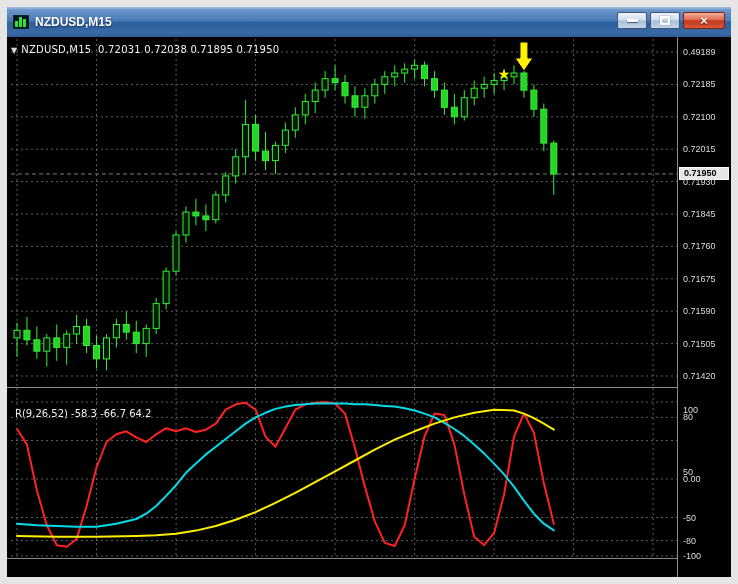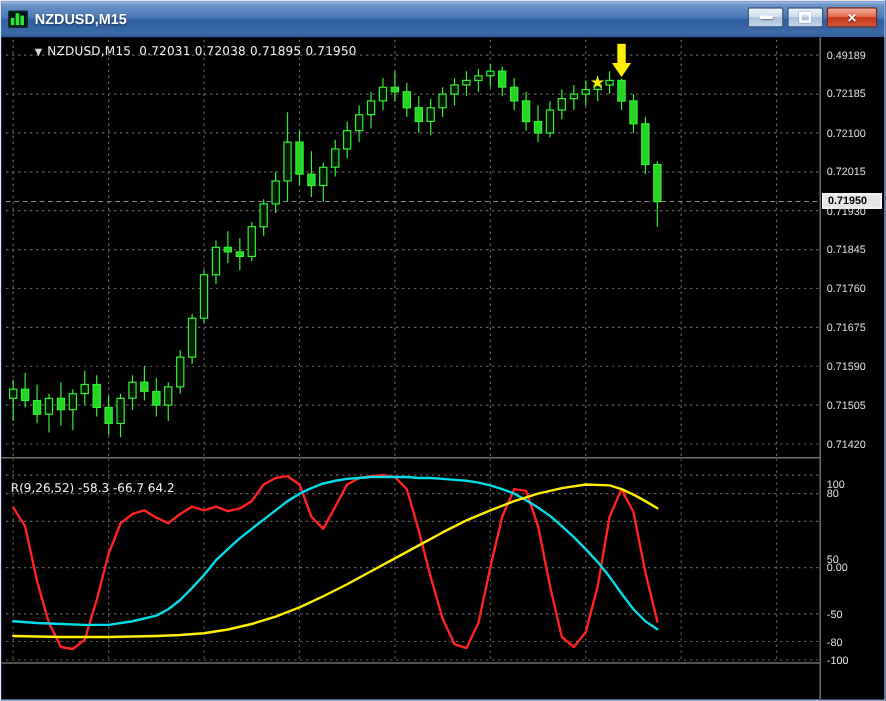--- a/index.html
+++ b/index.html
@@ -1,20 +1,20 @@
 <!DOCTYPE html>
 <html><head>
 <meta charset="utf-8">
 <style>
   html,body{margin:0;padding:0;background:#444;}
   *{box-sizing:border-box;}
   .window{
     position:relative;width:738px;height:584px;
     font-family:"Liberation Sans",sans-serif;
-    background:#1d4ed8;border:1px solid #e5e5e5;overflow:hidden;
+    background:#f97316;border:7px solid #e5e5e5;overflow:hidden;
   }
   
   .titlebar{
     position:absolute;left:0;top:0;right:0;height:30px;
     background:linear-gradient(180deg,#a8c3e2 0%,#6b95c8 10%,#4a7ab8 45%,#2e5f9f 52%,#3a6aa6 88%,#2b5a96 100%);
     display:flex;align-items:center;padding:0 6px;
   }
   .title-icon{width:16px;height:14px;background:#061326;border:1px solid #0a2a14;
     display:flex;align-items:flex-end;gap:1px;padding:1px;margin-right:6px;}
   .title-icon i{display:block;width:3px;background:#2ee52e;}
@@ -34,21 +34,21 @@
   .glyph-max{width:10px;height:9px;border:2px solid #fff;box-shadow:0 0 1px rgba(20,40,70,.7);}
   .glyph-close{color:#fff;font-size:13px;font-weight:bold;line-height:1;text-shadow:0 1px 1px rgba(60,10,0,.8);}
   
   .client{position:absolute;left:0;top:30px;right:0;bottom:0;background:#000;}
   .main-svg{position:absolute;left:4px;top:2px;}
   .ind-svg{position:absolute;left:4px;top:351px;}
   .sep{position:absolute;left:0;right:0;height:1px;background:#8a8a8a;cursor:row-resize;}
   .sep1{top:350px;}
   .sep2{top:521px;cursor:default;}
   .ohlc-line{
-    position:absolute;left:28px;top:7px;color:#efefef;font-size:10px;
+    position:absolute;left:4px;top:7px;color:#efefef;font-size:10px;
     font-family:"DejaVu Sans","Liberation Sans",sans-serif;letter-spacing:.2px;
   }
   .ohlc-line .tri{font-size:8px;margin-right:4px;color:#d8d8d8;}
   .ind-label{
     position:absolute;left:8px;top:355px;color:#efefef;font-size:10px;
     font-family:"DejaVu Sans","Liberation Sans",sans-serif;
     margin-top:16px;
   }
   
   .axis-col{

